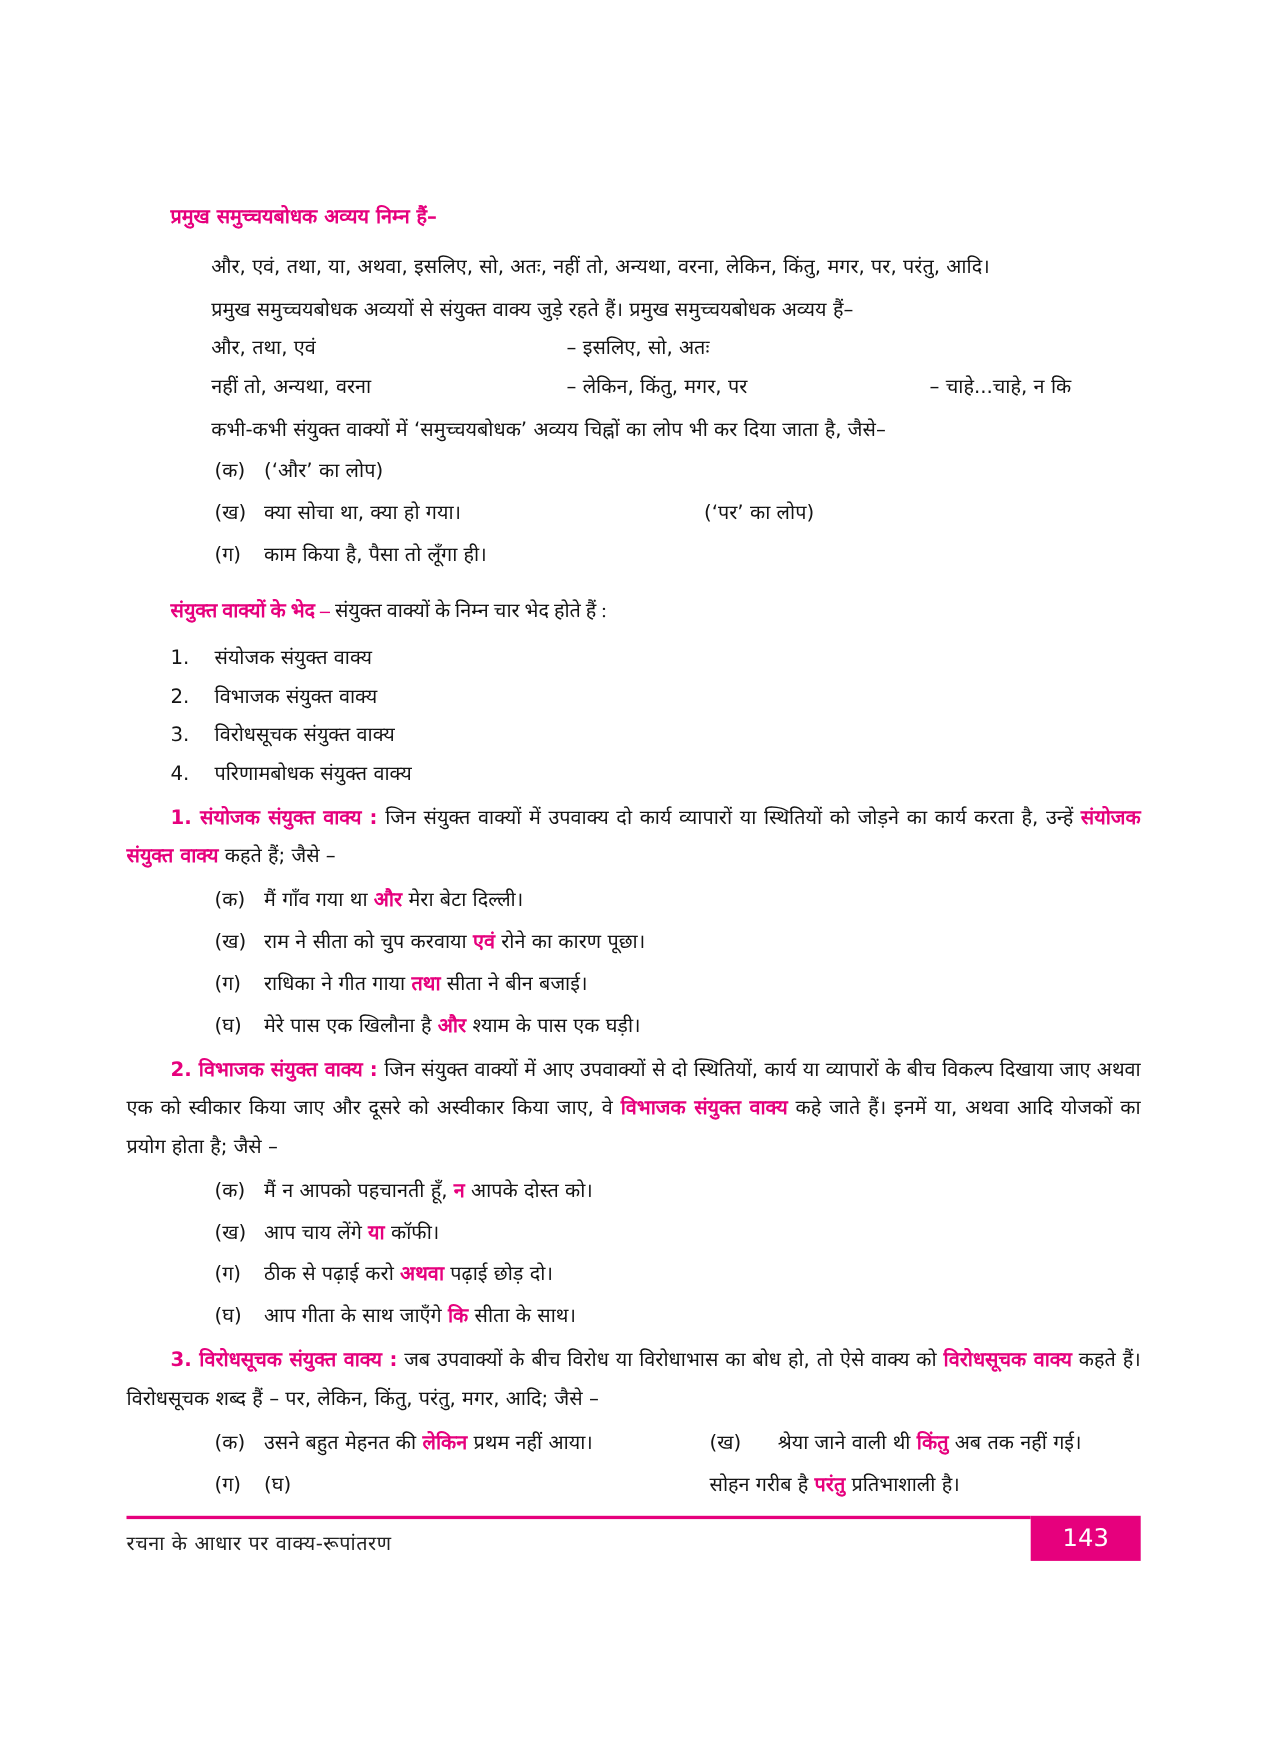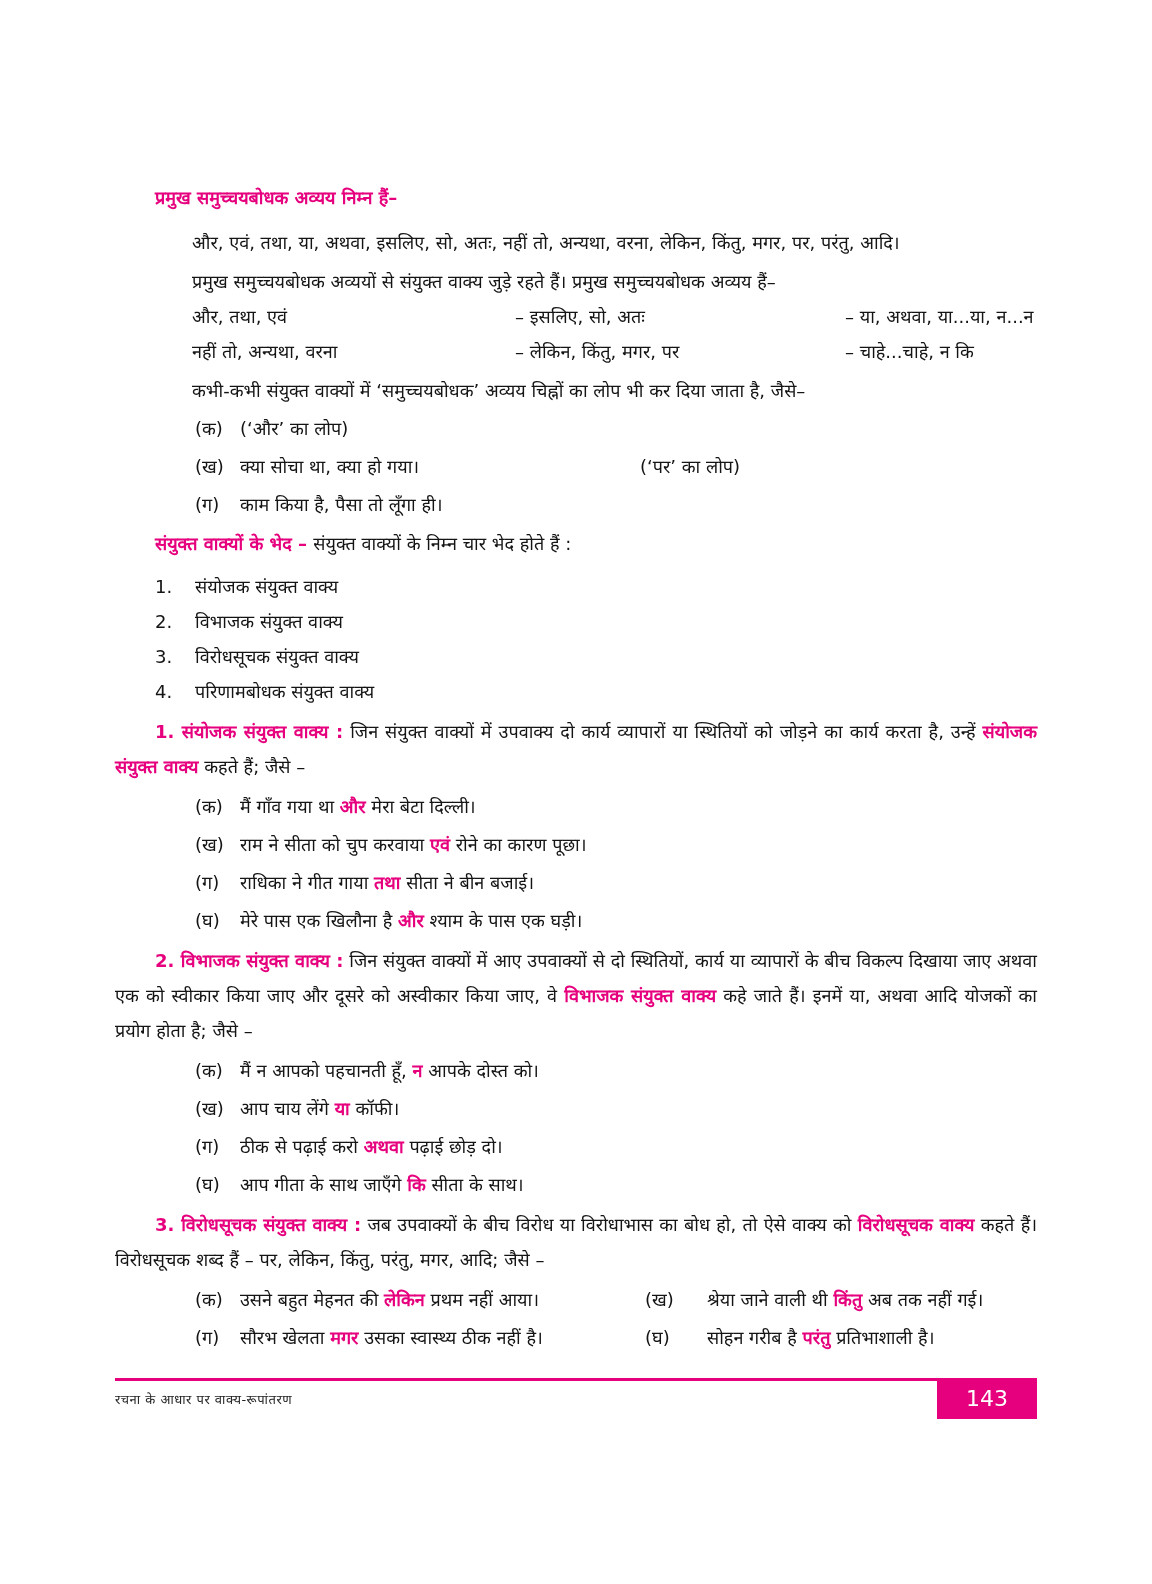--- a/index.html
+++ b/index.html
@@ -7,55 +7,54 @@
   body {
     width: 1152px; height: 1584px; background: #ffffff;
     font-family: "DejaVu Sans", "Liberation Sans", sans-serif;
     color: #141414;
   }
   .page { position: relative; width: 1152px; height: 1584px; overflow: hidden; background: #ffffff; border-radius: 16px; }
   .content { position: absolute; left: 115px; top: 180px; width: 922px; font-size: 18px; line-height: 35px; }
   .pink { color: #e6007d; font-weight: 700; }
 
   .b-heading  { font-weight: 700; margin: 0 0 10px 40px; }
-  .b-heading2 { margin: 4px 0 8px 40px; }
+  .b-heading2 { margin: 16px 0 8px 40px; font-family: Liberation Serif, serif; }
   .b-line     { margin: 4px 0 0 77px; }
   .b-cols     { display: grid; grid-template-columns: 283px 290px 1fr; margin-left: 77px; white-space: nowrap; gap: 40px; }
   .b-para     { text-align: justify; text-indent: 40px; margin: 5px 0; }
   .b-numitem  { display: grid; grid-template-columns: 40px 1fr; margin-left: 40px; }
   .b-example  { display: grid; grid-template-columns: 45px 1fr; margin: 3px 0 3px 80px; }
   .b-example.with-note { grid-template-columns: 45px 400px 1fr; }
   .b-example .ex-text { white-space: nowrap; }
   .ex-note { white-space: nowrap; }
   .b-expair   { display: grid; grid-template-columns: 45px 405px 62px 1fr; margin: 3px 0 3px 80px; white-space: nowrap; }
 
   .footer-rule {
     position: absolute; left: 115px; top: 1378px; width: 822px; height: 3px; background: #e6007d;
   }
   .footer-text {
-    position: absolute; left: 115px; top: 1390px; font-size: 13px; color: #222; letter-spacing: 0.5px;
+    position: absolute; left: 115px; top: 1390px; font-size: 18px; color: #222; letter-spacing: 0.5px;
   }
   .page-badge {
     position: absolute; left: 937px; top: 1378px; width: 100px; height: 41px;
     background: #e6007d; color: #ffffff; font-size: 22px;
     display: flex; align-items: center; justify-content: center;
   }
 </style>
 </head>
 <body>
 
 <div class="page">
   <div class="content">
       <div class="b-heading"><span class="pink">प्रमुख समुच्चयबोधक अव्यय निम्न हैं–</span></div>
       <div class="b-line"><span>और, एवं, तथा, या, अथवा, इसलिए, सो, अतः, नहीं तो, अन्यथा, वरना, लेकिन, किंतु, मगर, पर, परंतु, आदि।</span></div>
       <div class="b-line"><span>प्रमुख समुच्चयबोधक अव्ययों से संयुक्त वाक्य जुड़े रहते हैं। प्रमुख समुच्चयबोधक अव्यय हैं–</span></div>
       <div class="b-cols">
         <div>और, तथा, एवं</div>
         <div>– इसलिए, सो, अतः</div>
-        <div>– या, अथवा, या...या, न...न</div>
       </div>
       <div class="b-cols">
         <div>नहीं तो, अन्यथा, वरना</div>
         <div>– लेकिन, किंतु, मगर, पर</div>
         <div>– चाहे...चाहे, न कि</div>
       </div>
       <div class="b-line"><span>कभी-कभी संयुक्त वाक्यों में ‘समुच्चयबोधक’ अव्यय चिह्नों का लोप भी कर दिया जाता है, जैसे–</span></div>
       <div class="b-example with-note">
         <div>(क)</div>
         <div class="ex-note">(‘और’ का लोप)</div>
@@ -122,21 +121,20 @@
       </div>
       <div class="b-para"><span class="pink">3. विरोधसूचक संयुक्त वाक्य :</span><span> जब उपवाक्यों के बीच विरोध या विरोधाभास का बोध हो, तो ऐसे वाक्य को </span><span class="pink">विरोधसूचक वाक्य</span><span> कहते हैं। विरोधसूचक शब्द हैं – पर, लेकिन, किंतु, परंतु, मगर, आदि; जैसे –</span></div>
       <div class="b-expair">
         <div>(क)</div>
         <div class="ex-text"><span>उसने बहुत मेहनत की </span><span class="pink">लेकिन</span><span> प्रथम नहीं आया।</span></div>
         <div>(ख)</div>
         <div class="ex-text"><span>श्रेया जाने वाली थी </span><span class="pink">किंतु</span><span> अब तक नहीं गई।</span></div>
       </div>
       <div class="b-expair">
         <div>(ग)</div>
-        <div class="ex-text"><span>सौरभ खेलता </span><span class="pink">मगर</span><span> उसका स्वास्थ्य ठीक नहीं है।</span></div>
         <div>(घ)</div>
         <div class="ex-text"><span>सोहन गरीब है </span><span class="pink">परंतु</span><span> प्रतिभाशाली है।</span></div>
       </div>
     </div>
 
   <div class="footer-rule"></div>
   <div class="footer-text">रचना के आधार पर वाक्य-रूपांतरण</div>
   <div class="page-badge">
     <span>143</span>
   </div>

